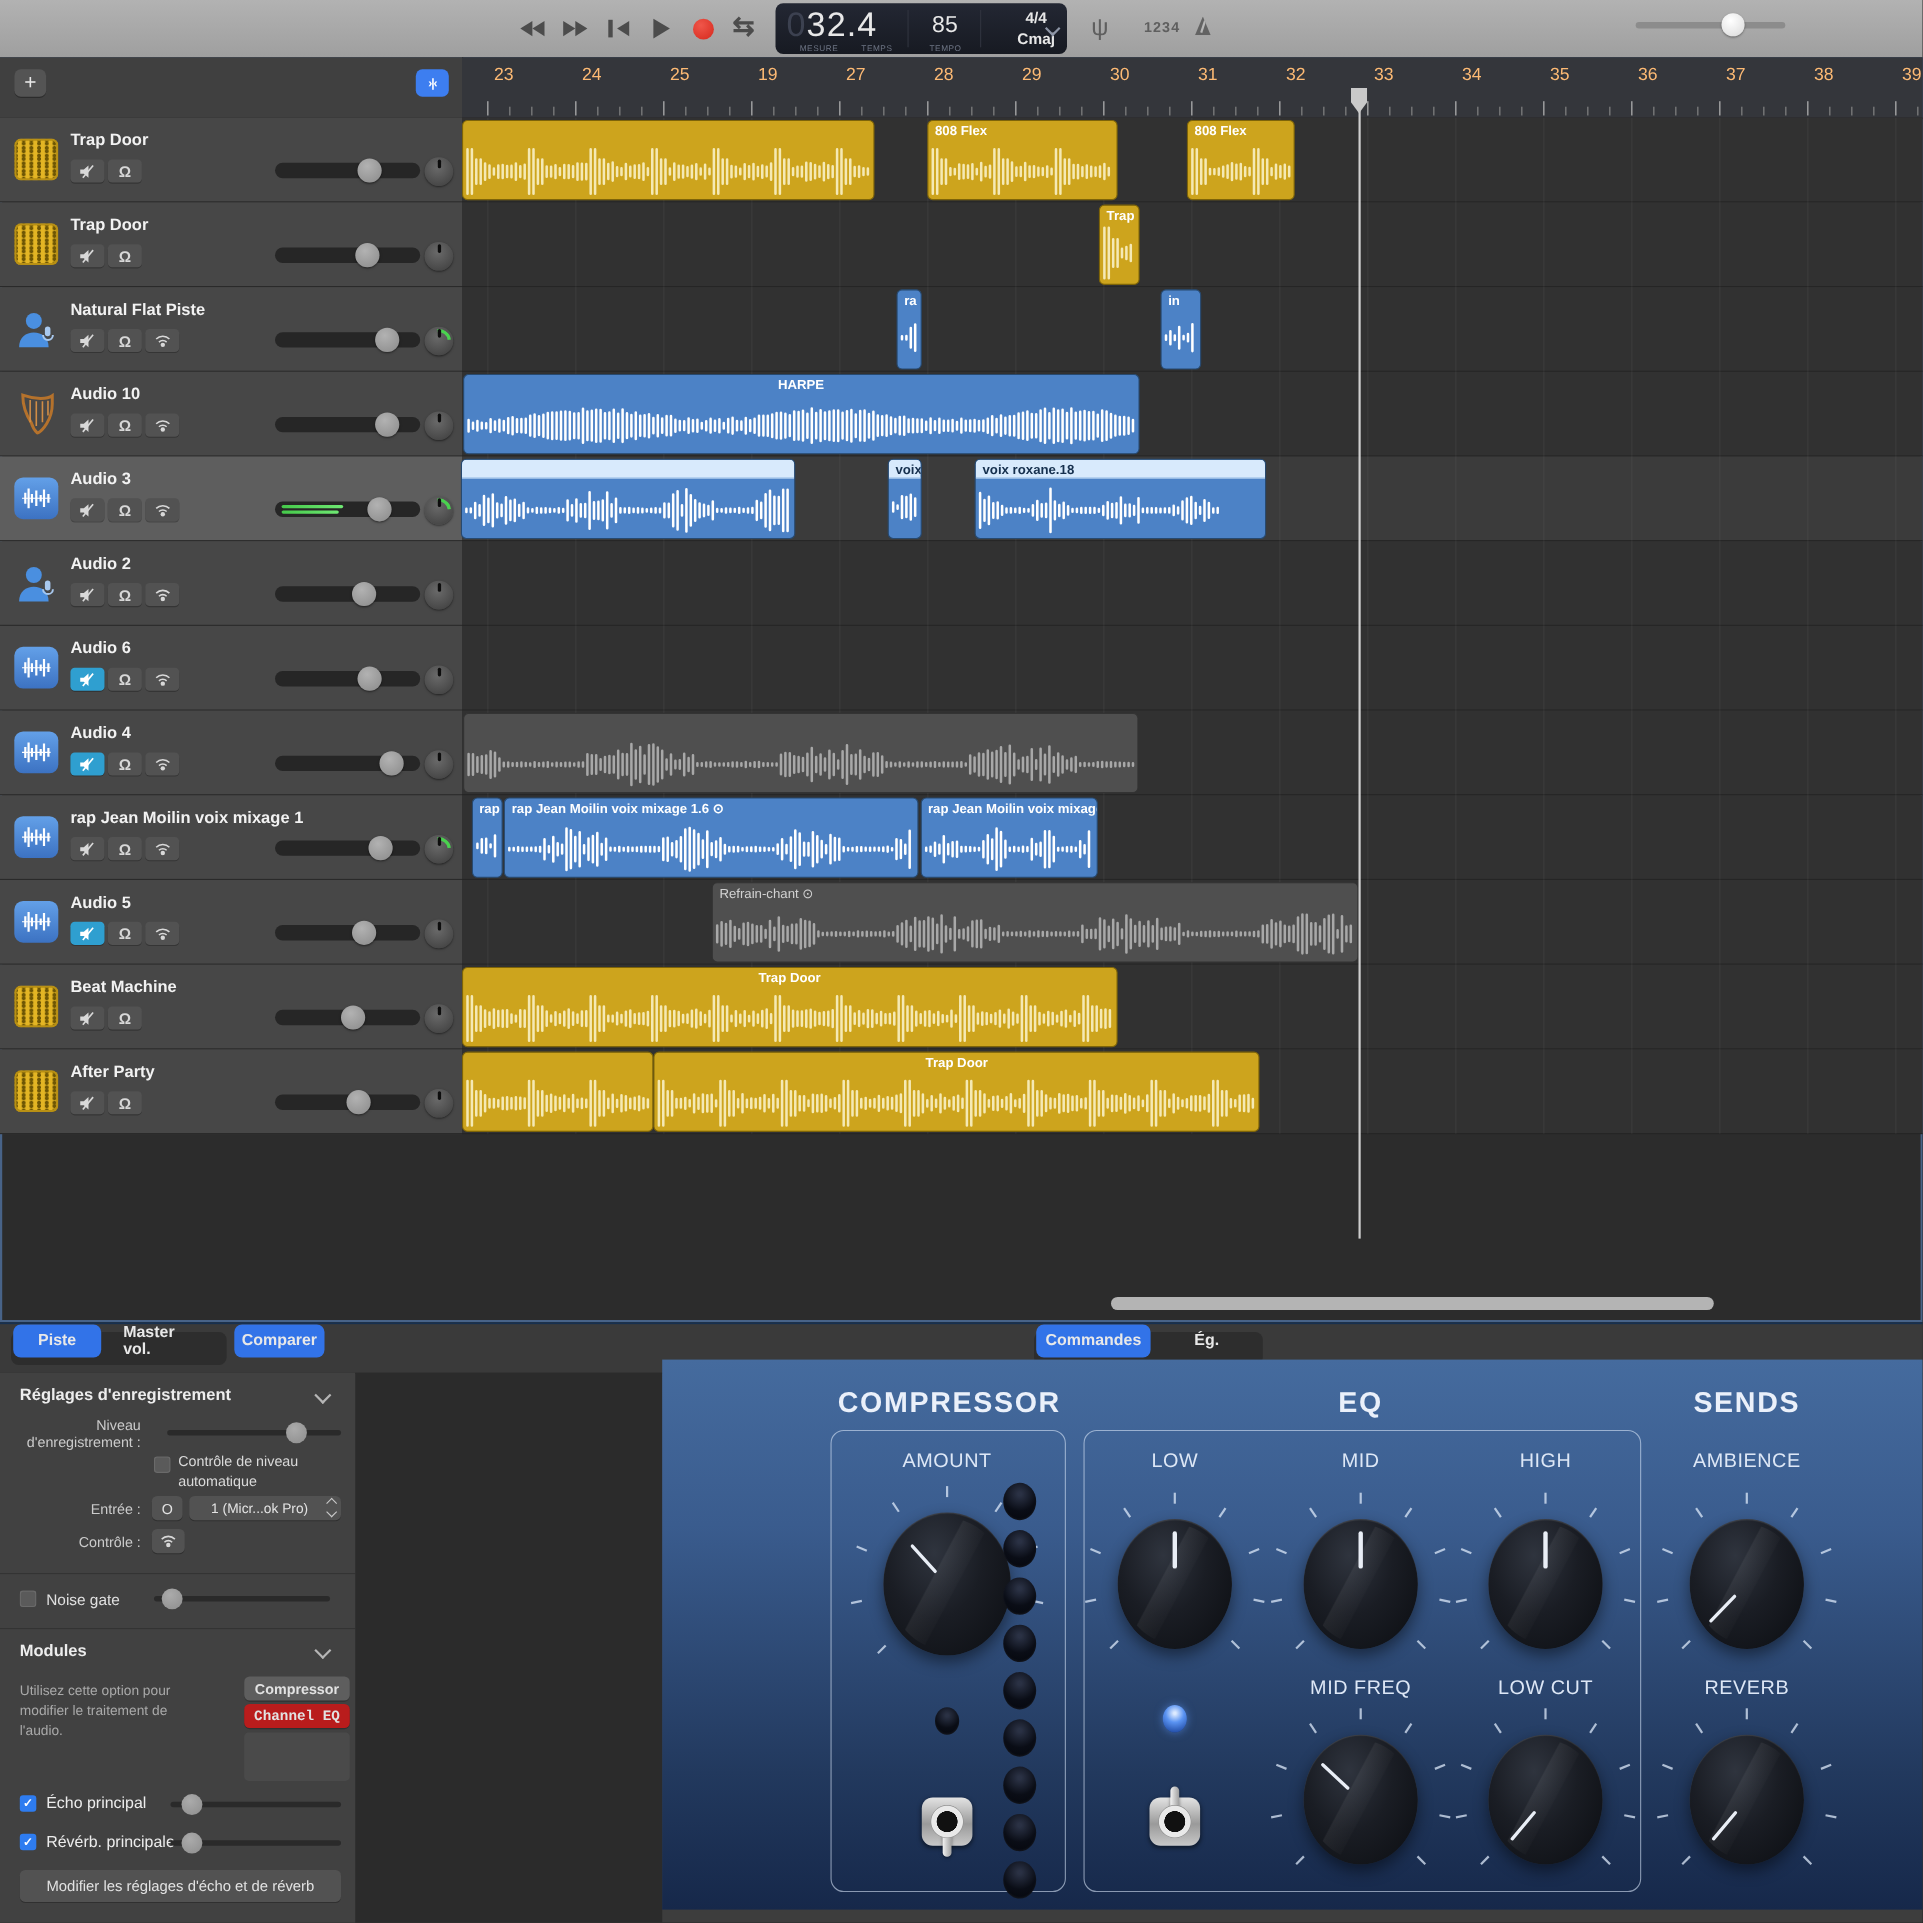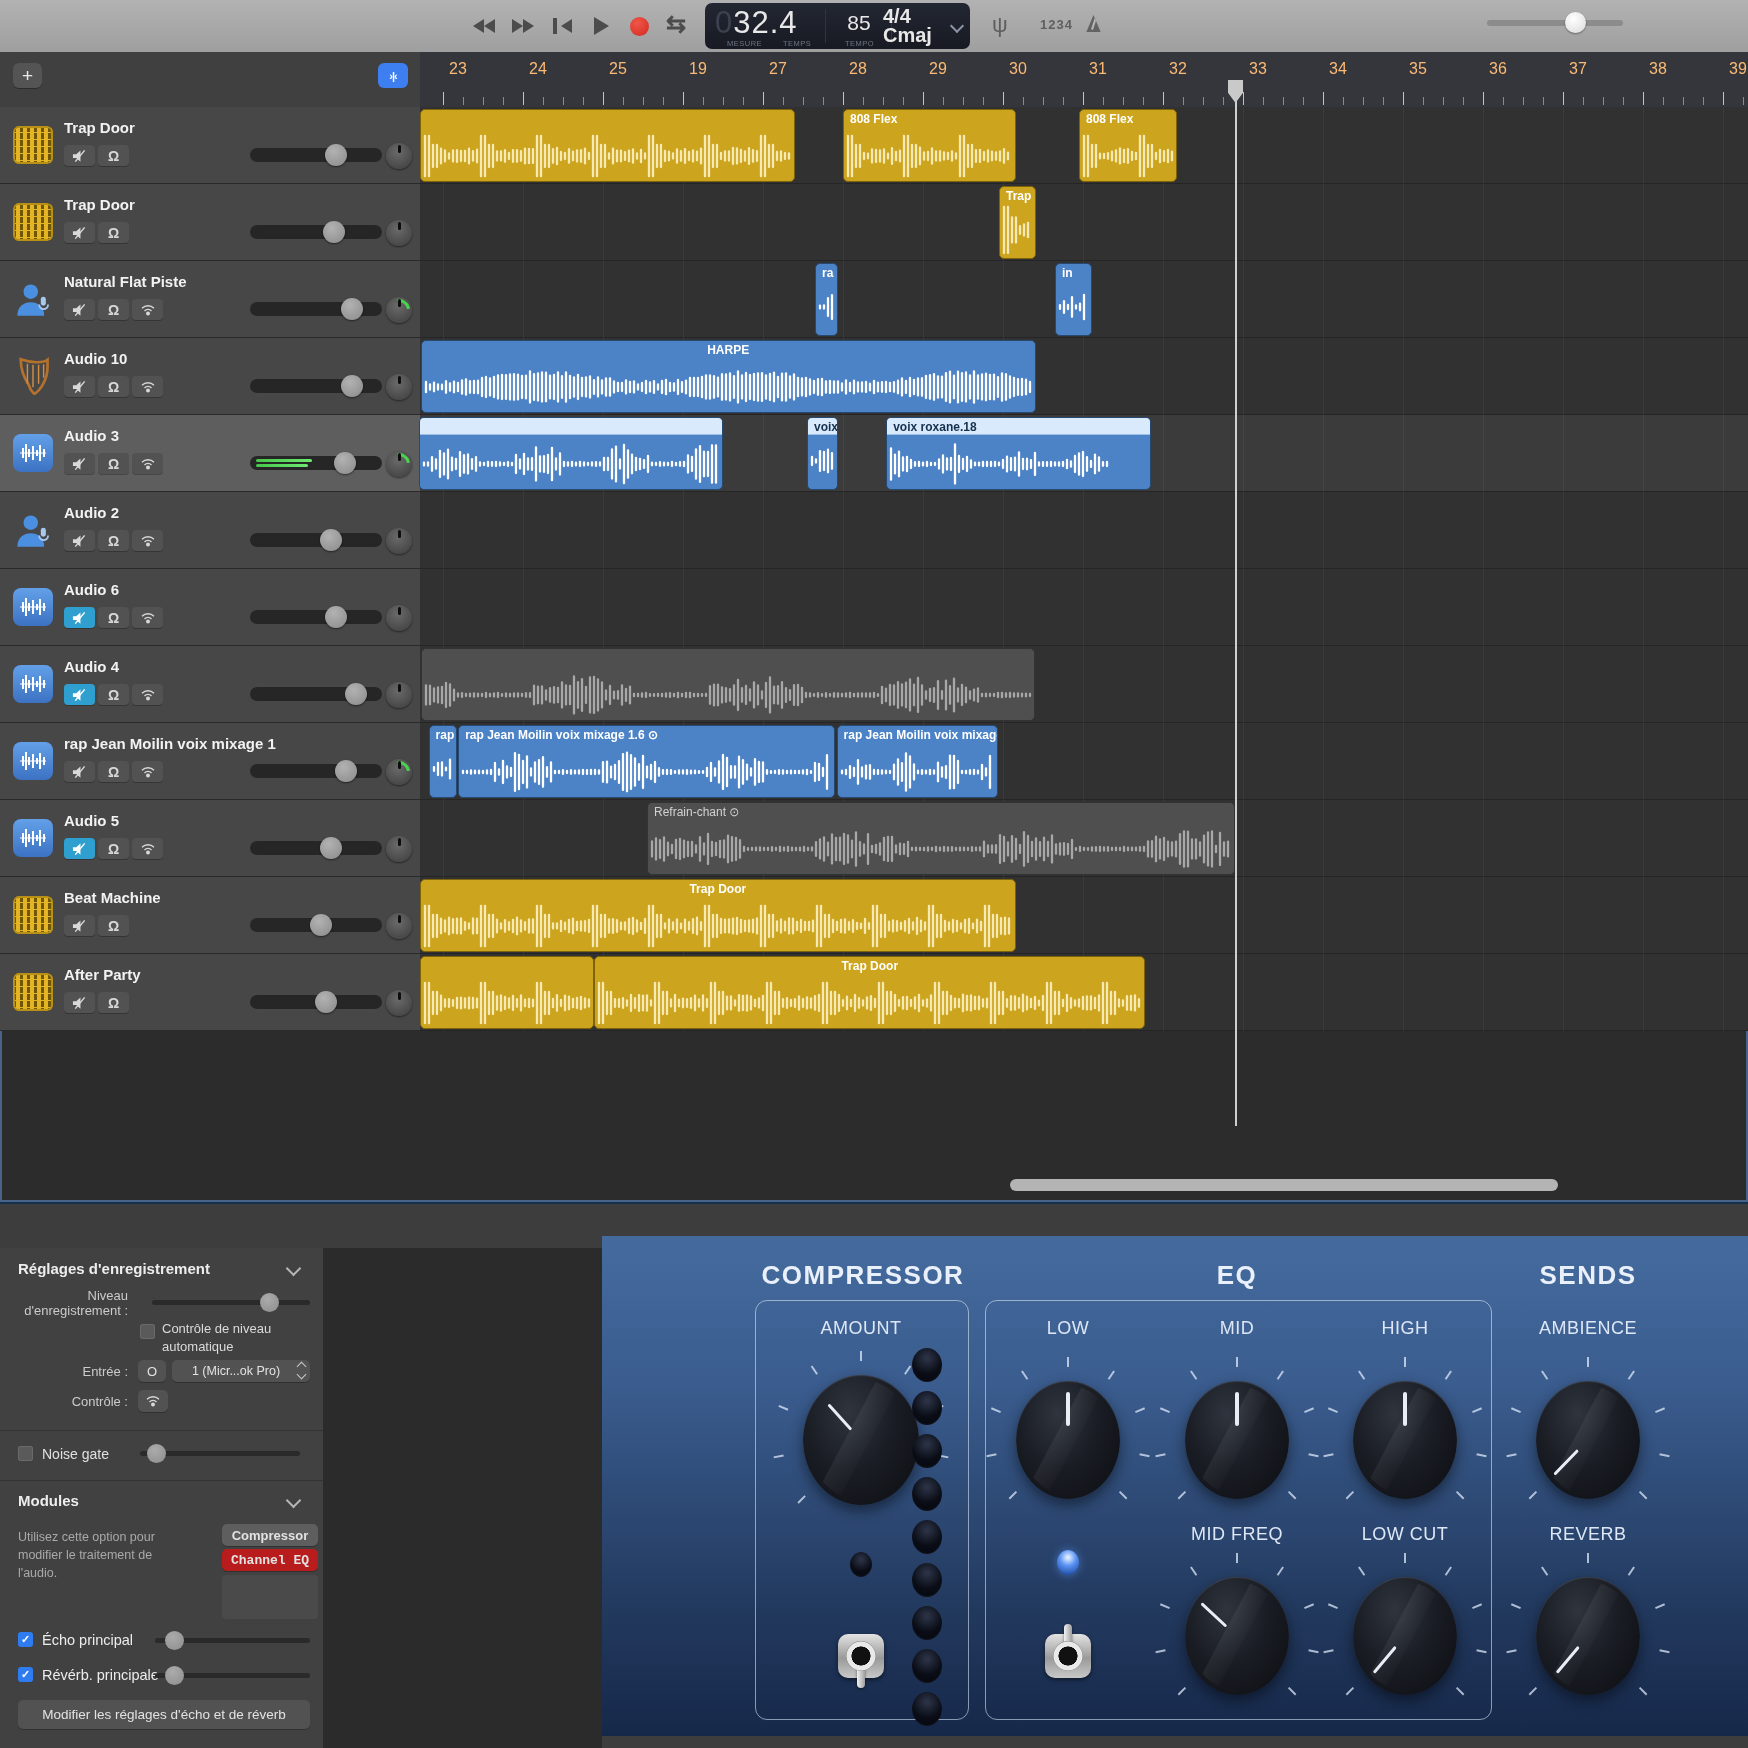--- a/index.html
+++ b/index.html
@@ -19,21 +19,21 @@
   .bar{width:4px;height:16px;background:#4c4c4c;}
   #rec-dot{width:19px;height:19px;border-radius:50%;background:radial-gradient(circle at 38% 32%,#f0564a,#d5281c);}
   #cycle-glyph{font-size:24px;font-weight:700;color:#4c4c4c;}
   #lcd{left:705px;top:3px;width:265px;height:46px;background:linear-gradient(#232733,#171a22);
        border-radius:7px;color:#e8e8e8;}
   .lcd-div{position:absolute;top:6px;bottom:6px;width:1px;background:#30343f;}
   #lcd-pos{position:absolute;left:10px;top:2px;font-size:31px;font-weight:500;letter-spacing:1px;}
   #lcd-ghost{color:#3c4150;}
   .lcd-lab{position:absolute;font-size:7.5px;color:#6e7585;letter-spacing:.5px;top:36px;}
   #lcd-tempo{position:absolute;left:128px;top:8px;width:52px;text-align:center;font-size:21px;}
-  #lcd-sig{position:absolute;left:178px;top:4px;width:58px;font-size:20px;font-weight:600;line-height:19px;}
+  #lcd-sig{position:absolute;left:208px;top:4px;width:58px;text-align:center;font-size:14px;font-weight:600;line-height:19px;}
   .chv{display:inline-block;width:8px;height:8px;border-right:2px solid #8d95a6;border-bottom:2px solid #8d95a6;transform:rotate(45deg);}
   .tico{color:#5f5f5f;}
   #tuner-icon{font-size:22px;}
   #countin{font-size:13px;font-weight:700;letter-spacing:1px;}
   #metro{width:17px;height:17px;background:#636363;clip-path:polygon(50% 0,92% 100%,8% 100%);position:relative;}
   #metro:after{content:"";position:absolute;left:8px;top:2px;width:2px;height:13px;background:#b7b7b7;transform:rotate(18deg);}
   #mainvol{left:1487px;top:20px;width:136px;height:6px;background:#8c8c8c;border-radius:3px;}
   #mainvol .vh{position:absolute;top:-8px;width:21px;height:21px;border-radius:50%;
       background:radial-gradient(circle at 40% 32%,#ffffff,#d9d9d9);box-shadow:0 1px 2px rgba(0,0,0,.4);}
 
@@ -744,20 +744,29 @@
           <svg width="545.2" height="44" viewBox="0 0 545.2 44">
             <path d="M2 1.8L2 42.2M6 1.8L6 42.2M10 11.0L10 33.0M14 11.0L14 33.0M18 18.1L18 25.9M22 18.1L22 25.9M26 17.1L26 26.9M30 19.3L30 24.7M34 13.9L34 30.1M38 17.1L38 26.9M42 14.1L42 29.9M46 14.6L46 29.4M50 14.3L50 29.7M54 19.4L54 24.6M58 1.8L58 42.2M62 1.8L62 42.2M66 11.0L66 33.0M70 11.0L70 33.0M74 18.4L74 25.6M78 13.8L78 30.2M82 18.7L82 25.3M86 17.7L86 26.3M90 18.1L90 25.9M94 17.2L94 26.8M98 14.7L98 29.3M102 18.3L102 25.7M106 14.5L106 29.5M110 18.1L110 25.9M114 1.8L114 42.2M118 1.8L118 42.2M122 11.0L122 33.0M126 11.0L126 33.0M130 15.6L130 28.4M134 15.5L134 28.5M138 19.5L138 24.5M142 14.2L142 29.8M146 14.8L146 29.2M150 14.3L150 29.7M154 15.5L154 28.5M158 18.8L158 25.2M162 17.5L162 26.5M166 14.8L166 29.2M170 1.8L170 42.2M174 1.8L174 42.2M178 11.0L178 33.0M182 11.0L182 33.0M186 18.2L186 25.8M190 17.1L190 26.9M194 19.0L194 25.0M198 18.1L198 25.9M202 15.3L202 28.7M206 18.1L206 25.9M210 16.5L210 27.5M214 17.3L214 26.7M218 15.2L218 28.8M222 14.0L222 30.0M226 1.8L226 42.2M230 1.8L230 42.2M234 11.0L234 33.0M238 11.0L238 33.0M242 13.9L242 30.1M246 19.2L246 24.8M250 15.7L250 28.3M254 18.8L254 25.2M258 13.9L258 30.1M262 17.2L262 26.8M266 19.4L266 24.6M270 16.4L270 27.6M274 15.1L274 28.9M278 17.9L278 26.1M282 1.8L282 42.2M286 1.8L286 42.2M290 11.0L290 33.0M294 11.0L294 33.0M298 13.9L298 30.1M302 19.2L302 24.8M306 16.2L306 27.8M310 15.8L310 28.2M314 18.9L314 25.1M318 16.5L318 27.5M322 13.8L322 30.2M326 19.5L326 24.5M330 18.3L330 25.7M334 14.4L334 29.6M338 1.8L338 42.2M342 1.8L342 42.2M346 11.0L346 33.0M350 11.0L350 33.0M354 15.0L354 29.0M358 17.6L358 26.4M362 18.1L362 25.9M366 13.7L366 30.3M370 14.9L370 29.1M374 14.4L374 29.6M378 16.0L378 28.0M382 15.7L382 28.3M386 18.4L386 25.6M390 17.6L390 26.4M394 1.8L394 42.2M398 1.8L398 42.2M402 11.0L402 33.0M406 11.0L406 33.0M410 18.2L410 25.8M414 15.1L414 28.9M418 15.3L418 28.7M422 17.2L422 26.8M426 13.7L426 30.3M430 15.6L430 28.4M434 17.8L434 26.2M438 15.9L438 28.1M442 19.6L442 24.4M446 14.9L446 29.1M450 1.8L450 42.2M454 1.8L454 42.2M458 11.0L458 33.0M462 11.0L462 33.0M466 18.8L466 25.2M470 13.9L470 30.1M474 17.2L474 26.8M478 19.5L478 24.5M482 18.4L482 25.6M486 15.9L486 28.1M490 15.5L490 28.5M494 15.5L494 28.5M498 16.8L498 27.2M502 14.5L502 29.5M506 1.8L506 42.2M510 1.8L510 42.2M514 11.0L514 33.0M518 11.0L518 33.0M522 18.4L522 25.6M526 19.3L526 24.7M530 15.2L530 28.8M534 14.9L534 29.1M538 14.5L538 29.5M542 18.2L542 25.8" stroke="#f5e9b4" stroke-width="2.3" stroke-linecap="round" fill="none"></path>
           </svg>
         </div>
         <div class="abs" id="playhead-line" style="left:1235px;top:-20px;height:1039px"></div>
       </div>
     <div id="hscroll" class="abs"></div>
   </div>
 
   <div id="bottom" class="abs">
+    <div id="tabbar" class="abs">
+      <div class="pillgrp" style="left:10px;width:196px;"></div>
+      <div class="pill blue" style="left:12px;width:80px;">Piste</div>
+      <div class="pill" style="left:96px;width:106px;">Master vol.</div>
+      <div class="pill blue" style="left:213px;width:82px;">Comparer</div>
+      <div class="pillgrp" style="left:940px;width:208px;"></div>
+      <div class="pill blue" style="left:942px;width:104px;">Commandes</div>
+      <div class="pill" style="left:1050px;width:94px;">Ég.</div>
+    </div>
 
     <div id="inspector" class="abs">
       <div class="sec-h" style="left:18px;top:12px;">Réglages d'enregistrement</div>
       <span class="sec-chv" style="left:288px;top:15px;"></span>
       <div class="ilab" style="left:8px;top:40px;">
         <span>Niveau</span><br><span>d'enregistrement :</span>
       </div>
       <div class="islider" style="left:152px;top:52px;width:158px;">
         <span class="handle" id="niveau-handle" style="left: 108.42px;"></span>
       </div>

